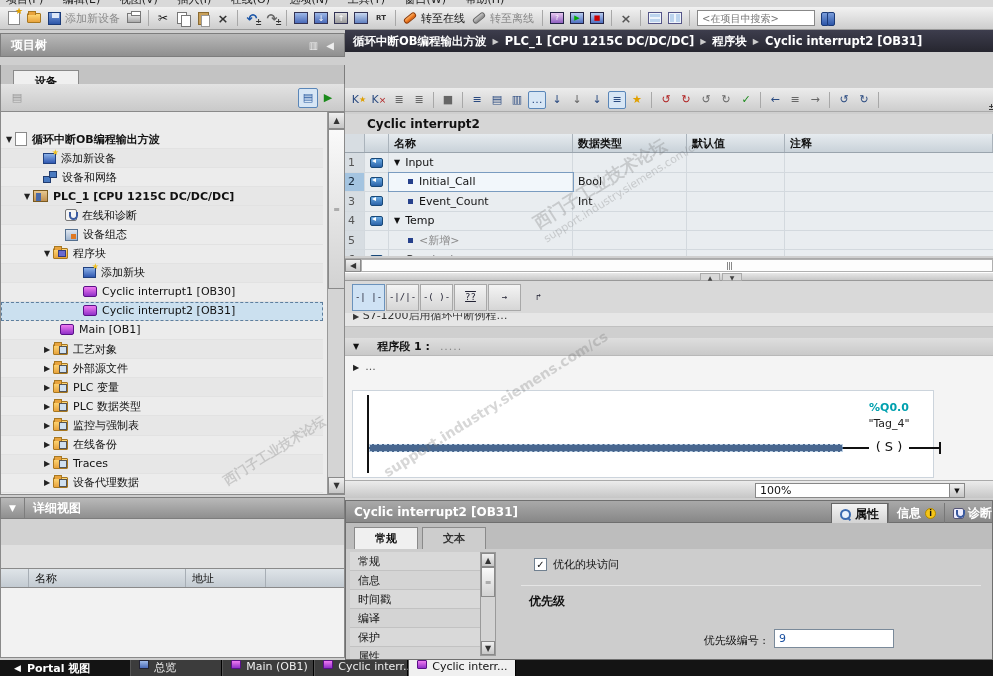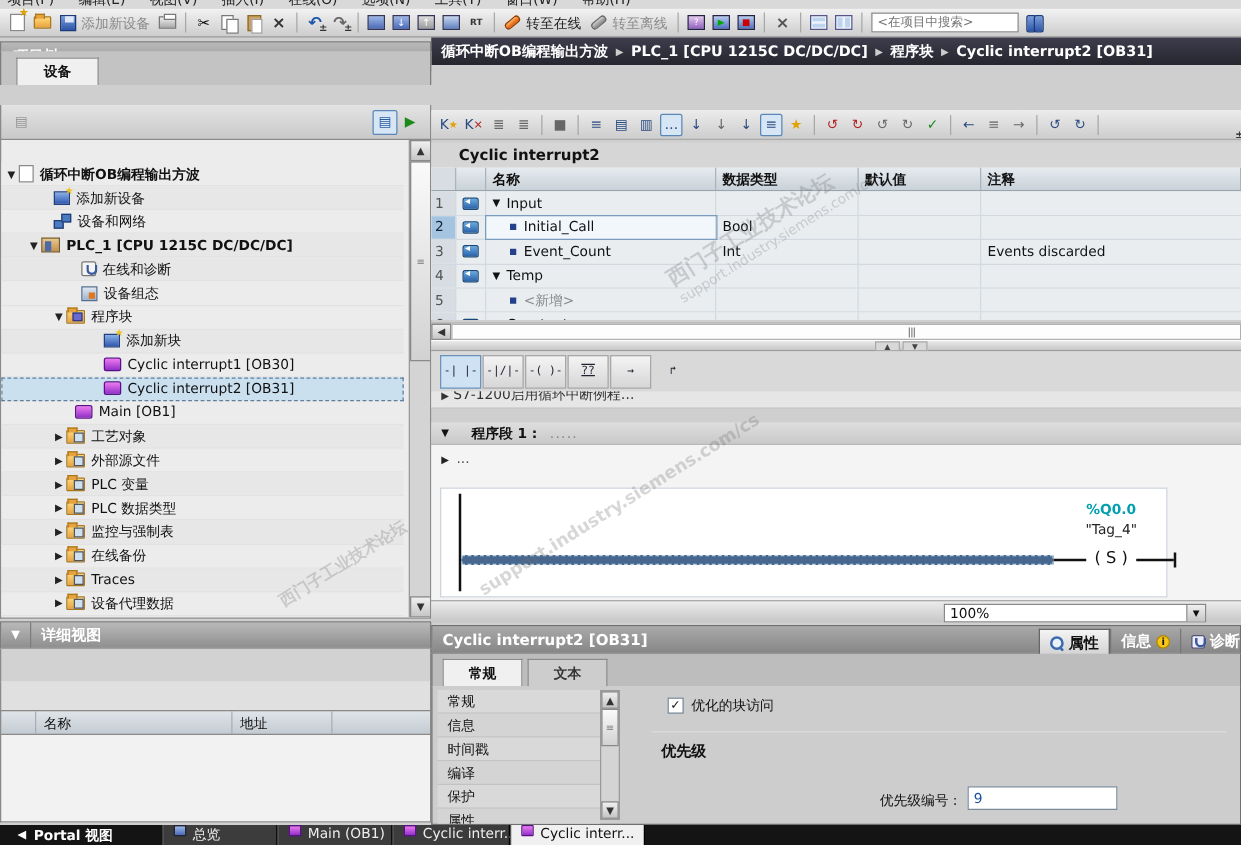--- a/index.html
+++ b/index.html
@@ -44,21 +44,21 @@
   .binoc{width:14px;height:12px;position:relative;}
   .binoc::before,.binoc::after{content:"";position:absolute;top:0;width:6px;height:12px;background:linear-gradient(#7a9ddb,#2d56a8);border:1px solid #1a3a78;border-radius:2px;}
   .binoc::before{left:0;} .binoc::after{right:0;}
   
   .crumb{left:345px;top:30px;width:648px;height:22px;background:linear-gradient(#3d3d4d,#26262f);color:#fff;display:flex;align-items:center;padding:0 8px;white-space:nowrap;overflow:hidden;}
   .crumb .ci{font-weight:bold;font-size:11.5px;margin-right:6px;}
   .crumb .csep{color:#ccc;font-size:8px;margin-right:6px;}
   .pt-title{left:0;top:33px;width:345px;height:24px;background:linear-gradient(#b9b9b9,#8f8f8f);color:#fff;font-weight:bold;font-size:12px;display:flex;align-items:center;padding:0 10px;border:1px solid #7d7d7d;}
   .pt-title .sp{flex:1;}
   .hicon{color:#eee;font-size:10px;margin-left:8px;}
-  .pt-tabrow{left:0;top:41px;width:345px;height:27px;background:#c3c3c3;border-left:1px solid #7d7d7d;border-right:1px solid #7d7d7d;}
+  .pt-tabrow{left:0;top:65px;width:345px;height:27px;background:#c3c3c3;border-left:1px solid #7d7d7d;border-right:1px solid #7d7d7d;}
   .tab-dev{position:absolute;left:12px;bottom:0;width:66px;height:22px;background:#f0f0f0;border:1px solid #8a8a8a;border-bottom:none;font-weight:bold;display:flex;align-items:center;justify-content:center;}
   .pt-tools{left:0;top:84px;width:345px;height:28px;background:linear-gradient(#e3e3e3,#c9c9c9);border:1px solid #8a8a8a;border-top:none;display:flex;align-items:center;padding:0 6px;}
   .mini{width:20px;height:20px;display:flex;align-items:center;justify-content:center;font-size:11px;border:1px solid transparent;border-radius:2px;}
   .mini.active{border-color:#5a86b8;background:#d7e6f5;}
   .pt-tree{left:0;top:112px;width:345px;height:383px;background:#ececec;border:1px solid #8a8a8a;border-top:none;overflow:hidden;}
   .treebody{position:absolute;left:0;top:18px;width:322px;}
   .trow{height:19.1px;display:flex;align-items:center;white-space:nowrap;border-bottom:1px solid #e2e2e2;background:#ececec;}
   .trow.alt{background:#e7e7e7;}
   .trow.sel{background:#cbe0ef;outline:1px dashed #5d7f9f;outline-offset:-1px;}
   .texp{width:12px;font-size:8px;color:#222;text-align:center;flex:none;}
@@ -545,21 +545,20 @@
       <div class="td c-num">3</div>
       <div class="td c-ic">
           <span class="ioic"></span>
         </div>
       <div class="td c-name">
           <span class="bull"></span>
           <span>Event_Count</span>
         </div>
       <div class="td c-type">Int</div>
       <div class="td c-def"></div>
-      <div class="td c-com">Events discarded</div>
     </div>
     <div class="tr">
       <div class="td c-num">4</div>
       <div class="td c-ic">
           <span class="ioic"></span>
         </div>
       <div class="td c-name">
           <span class="gexp">▼</span>
           <span>Temp</span>
         </div>

